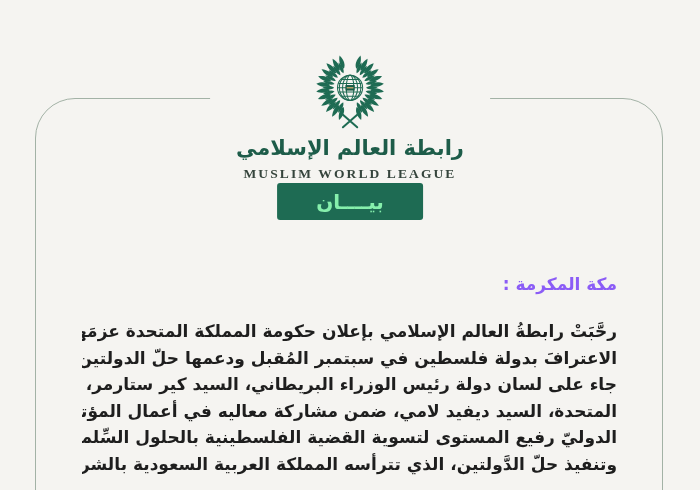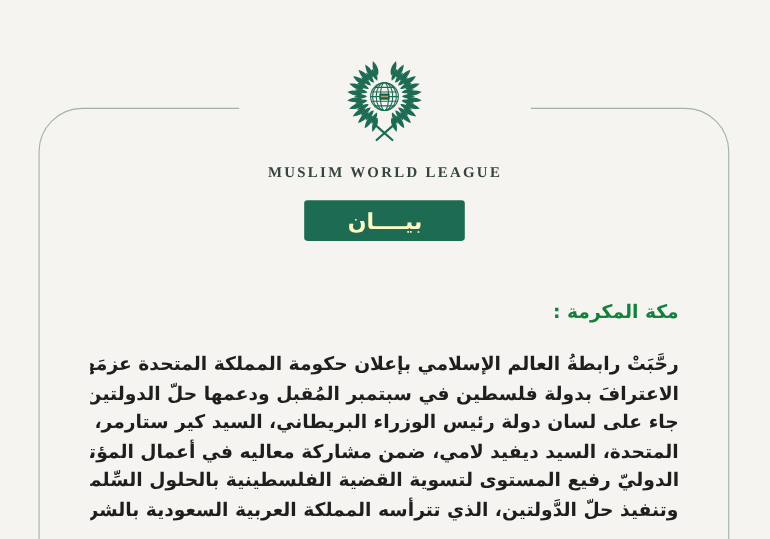--- a/index.html
+++ b/index.html
@@ -17,36 +17,36 @@
     position:absolute;top:50px;left:350px;transform:translateX(-50%);
     display:flex;flex-direction:column;align-items:center;
     background:#f5f4f1;padding:0 26px;z-index:2;
   }
   .logo-svg{display:block;}
   .calligraphy{
     margin-top:5px;direction:rtl;white-space:nowrap;
     font-size:21px;font-weight:bold;color:#1d5c49;line-height:1.35;
   }
   .brand-en{
-    margin-top:20px;white-space:nowrap;
+    margin-top:4px;white-space:nowrap;
     font-family:"Liberation Serif","DejaVu Serif",serif;
     font-weight:bold;font-size:13.5px;letter-spacing:2.1px;color:#35443c;
   }
   .banner{
-    margin-top:17px;width:146px;height:37px;border-radius:3px;
-    background:#1e6b53;color:#fef9c3;
+    margin-top:1px;width:146px;height:37px;border-radius:3px;
+    background:#1e6b53;color:#86efac;
     display:flex;align-items:center;justify-content:center;
     direction:rtl;font-size:20px;font-weight:bold;
   }
   .content{
     position:absolute;left:82px;top:272px;width:535px;z-index:1;
   }
   .loc{
     margin:0;direction:rtl;text-align:right;
-    font-size:17px;font-weight:bold;color:#15803d;line-height:24px;
+    font-size:17px;font-weight:bold;color:#8b5cf6;line-height:24px;
   }
   .lines{margin-top:22px;}
   .line{
     direction:rtl;overflow:hidden;
     font-size:17px;font-weight:bold;color:#1e1e1e;line-height:26.5px;
     text-align:justify;text-align-last:justify;white-space:nowrap;
   }
 </style>
 </head>
 <body>
@@ -117,20 +117,21 @@
       <ellipse cx="50" cy="45" rx="12.8" ry="15"></ellipse>
       <g clip-path="url(#gclip)">
         <path d="M34 35 H66 M34 40 H66 M34 45 H66 M34 50 H66 M34 55 H66"></path>
       </g>
     </g>
     <rect x="44.5" y="41.7" width="11" height="6.6" fill="#155c46"></rect>
     <rect x="46" y="44" width="8" height="1.8" fill="#b5a06b"></rect>
     <path d="M41.5 92 L58.5 77 M58.5 92 L41.5 77" stroke="#1e6b53" stroke-width="2.4" stroke-linecap="round" fill="none"></path>
   </svg>
 
+  <div class="calligraphy">رابطة العالم الإسلامي</div>
 
   <div class="brand-en">MUSLIM WORLD LEAGUE</div>
 
   <div class="banner">بيــــان</div>
 </header>
 
 <main class="content">
   <h2 class="loc">مكة المكرمة :</h2>
   <div class="lines" id="lines">
       <div class="line">رحَّبَتْ رابطةُ العالم الإسلامي بإعلان حكومة المملكة المتحدة عزمَها</div>

